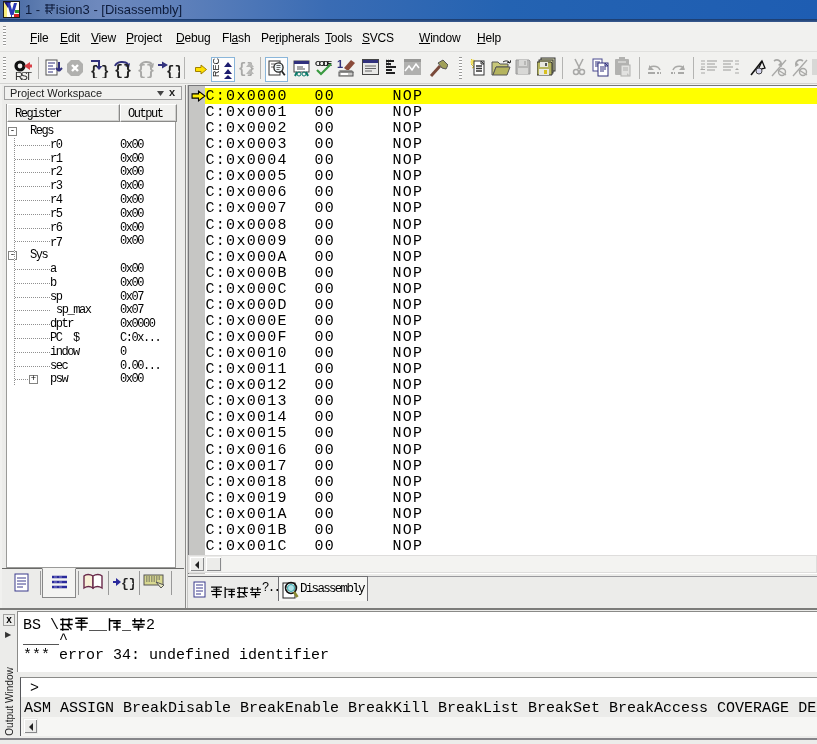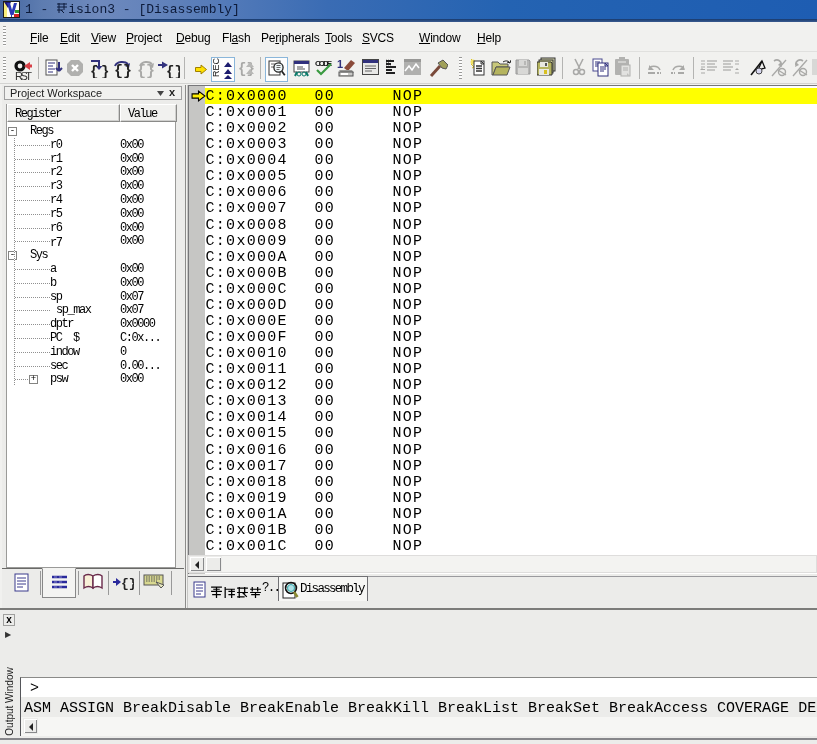--- a/index.html
+++ b/index.html
@@ -1,18 +1,18 @@
 <!DOCTYPE html>
 <html><head><meta charset="utf-8">
 <style>
 *{margin:0;padding:0;box-sizing:border-box}
 html,body{width:817px;height:744px;overflow:hidden;font-family:"Liberation Sans",sans-serif;background:#f1f1ef;position:relative}
 .abs{position:absolute}
 .mono{font-family:"Liberation Mono",monospace}
-#title{left:0;top:0;width:817px;height:19px;background:linear-gradient(90deg,#44659f 0,#5d7cb0 5%,#6e89bd 12%,#5e80ba 22%,#3a6cb4 40%,#2463b2 62%,#1e5db2 100%);font-family:Liberation Mono, monospace;}
+#title{left:0;top:0;width:817px;height:19px;background:linear-gradient(90deg,#44659f 0,#5d7cb0 5%,#6e89bd 12%,#5e80ba 22%,#3a6cb4 40%,#2463b2 62%,#1e5db2 100%);}
 #title .txt{position:absolute;left:25px;top:2px;font-size:13px;color:#0d1b3a;white-space:nowrap}
 #titledark{left:0;top:19px;width:817px;height:3px;background:linear-gradient(180deg,#173a6e,#3a5b90)}
 #menu{left:0;top:22px;width:817px;height:29px;background:#f1f1ef;font-size:12px;letter-spacing:-0.2px;color:#000}
 #menu span.mi{position:absolute;top:9px}
 .grip{position:absolute;width:3px;background:repeating-linear-gradient(180deg,#9a9a98 0 1px,#fdfdfd 1px 3px)}
 #tbar{left:0;top:51px;width:817px;height:33px;background:#f1f1ef;border-top:1px solid #e0e0de;border-bottom:1px solid #d4d4d2}
 .tsep{position:absolute;top:5px;width:1px;height:22px;background:#b4b4b2}
 .ic{position:absolute;top:58px}
 #lpanel{left:2px;top:85px;width:184px;height:528px;background:#ececea;border-right:1px solid #8c8c8a}
 #lphead{position:absolute;left:2px;top:1px;width:178px;height:14px;border:1px solid #a0a0a0;background:#f1f1ef;font-size:11px;color:#222}
@@ -266,21 +266,21 @@
       <svg style="position:absolute;right:17px;top:4px" width="7" height="5">
         <path d="M0 0h7L3.5 5z" fill="#444"></path>
       </svg>
       <b style="position:absolute;right:6px;top:-1px;font-size:11px">x</b>
     </div>
 <div id="lptable">
 <div class="th mono" style="left:0;width:113px">
         <span style="position:absolute;left:7px;top:2px;font-size:12px;letter-spacing:-1.45px">Register</span>
       </div>
 <div class="th mono" style="left:113px;width:57px">
-        <span style="position:absolute;left:7px;top:2px;font-size:12px;letter-spacing:-1.45px">Value</span>
+        <span style="position:absolute;left:7px;top:2px;font-size:12px;letter-spacing:-1.45px">Output</span>
       </div>
 <div id="treebody">
         <div class="trow mono" style="left:23px;top:20px">Regs</div>
         <div style="position:absolute;left:1px;top:23px;width:9px;height:9px;border:1px solid #848482;background:#fff;font-size:9px;line-height:7px;text-align:center;font-family:'Liberation Mono'">-</div>
         <div class="trow mono" style="left:43px;top:33.8px">r0</div>
         <div class="trow mono" style="left:113px;top:33.8px">0x00</div>
         <div class="trow mono" style="left:43px;top:47.6px">r1</div>
         <div class="trow mono" style="left:113px;top:47.6px">0x00</div>
         <div class="trow mono" style="left:43px;top:61.400000000000006px">r2</div>
         <div class="trow mono" style="left:113px;top:61.400000000000006px">0x00</div>
@@ -438,20 +438,33 @@
         <path d="M12 12l3.5 5" stroke="#8a8a30" stroke-width="2.6"></path>
       </svg>
       <span class="mono" style="position:absolute;left:112px;top:8px;font-size:12.5px;letter-spacing:-1.7px;color:#000">Disassembly</span>
     </div>
 <div style="position:absolute;left:1px;top:516px;width:629px;height:7px;background:#ececea"></div>
 </div>
 <div class="abs" id="owin">
 <div style="position:absolute;left:3px;top:4px;width:12px;height:12px;border:1px solid #a0a09e;background:#ececea;font-size:10px;text-align:center;line-height:10px;font-weight:bold">x</div>
 <div style="position:absolute;left:5px;top:20px;width:8px;height:10px;font-size:8px;color:#333">▶</div>
 <div style="position:absolute;left:-31px;top:86px;width:80px;text-align:center;transform:rotate(-90deg);font-size:10px;color:#222">Output Window</div>
+<div id="obody">
+      <div class="otext" style="position:absolute;left:5px;top:5px">BS \<span id="cjk1"><svg class="fh" width="15" height="15" viewBox="0 0 12 12">
+            <path d="M1 2h10M1 6h10M1 10h7M3 1v10M8 1v6M6 6l4 4" stroke="#000" stroke-width="1.15" fill="none"></path>
+          </svg><svg class="fh" width="15" height="15" viewBox="0 0 12 12">
+            <path d="M1 1h10M6 1v10M1 5h10M2 8h8M3 3h6" stroke="#000" stroke-width="1.15" fill="none"></path>
+          </svg><span>__</span><svg class="fh" width="15" height="15" viewBox="0 0 12 12">
+            <path d="M2 1v10M2 3h9M5 5h6M5 8h6M8 3v8" stroke="#000" stroke-width="1.15" fill="none"></path>
+          </svg><span>_</span><svg class="fh" width="15" height="15" viewBox="0 0 12 12">
+            <path d="M1 3h10M3 1v4M8 1v4M1 6h10M2 8h8M6 6v5" stroke="#000" stroke-width="1.15" fill="none"></path>
+          </svg></span>2</div>
+<div class="otext" style="position:absolute;left:5px;top:19px">____^</div>
+<div class="otext" style="position:absolute;left:5px;top:35px">*** error 34: undefined identifier</div>
+    </div>
 <div id="ocmd">
       <div class="otext" style="position:absolute;left:9px;top:2px">&gt;</div>
     </div>
 <div id="obar">
       <div class="otext" style="position:absolute;left:3px;top:3px">ASM ASSIGN BreakDisable BreakEnable BreakKill BreakList BreakSet BreakAccess COVERAGE DEF</div>
     </div>
 <div style="position:absolute;left:0;top:128px;width:817px;height:2px;background:#86868a"></div>
     <div id="oscroll">
       <div class="sbtn" style="left:2px;top:1px;width:15px;height:16px"><svg width="15" height="16">
           <path d="M9 4L5 8l4 4z" fill="#222"></path>

